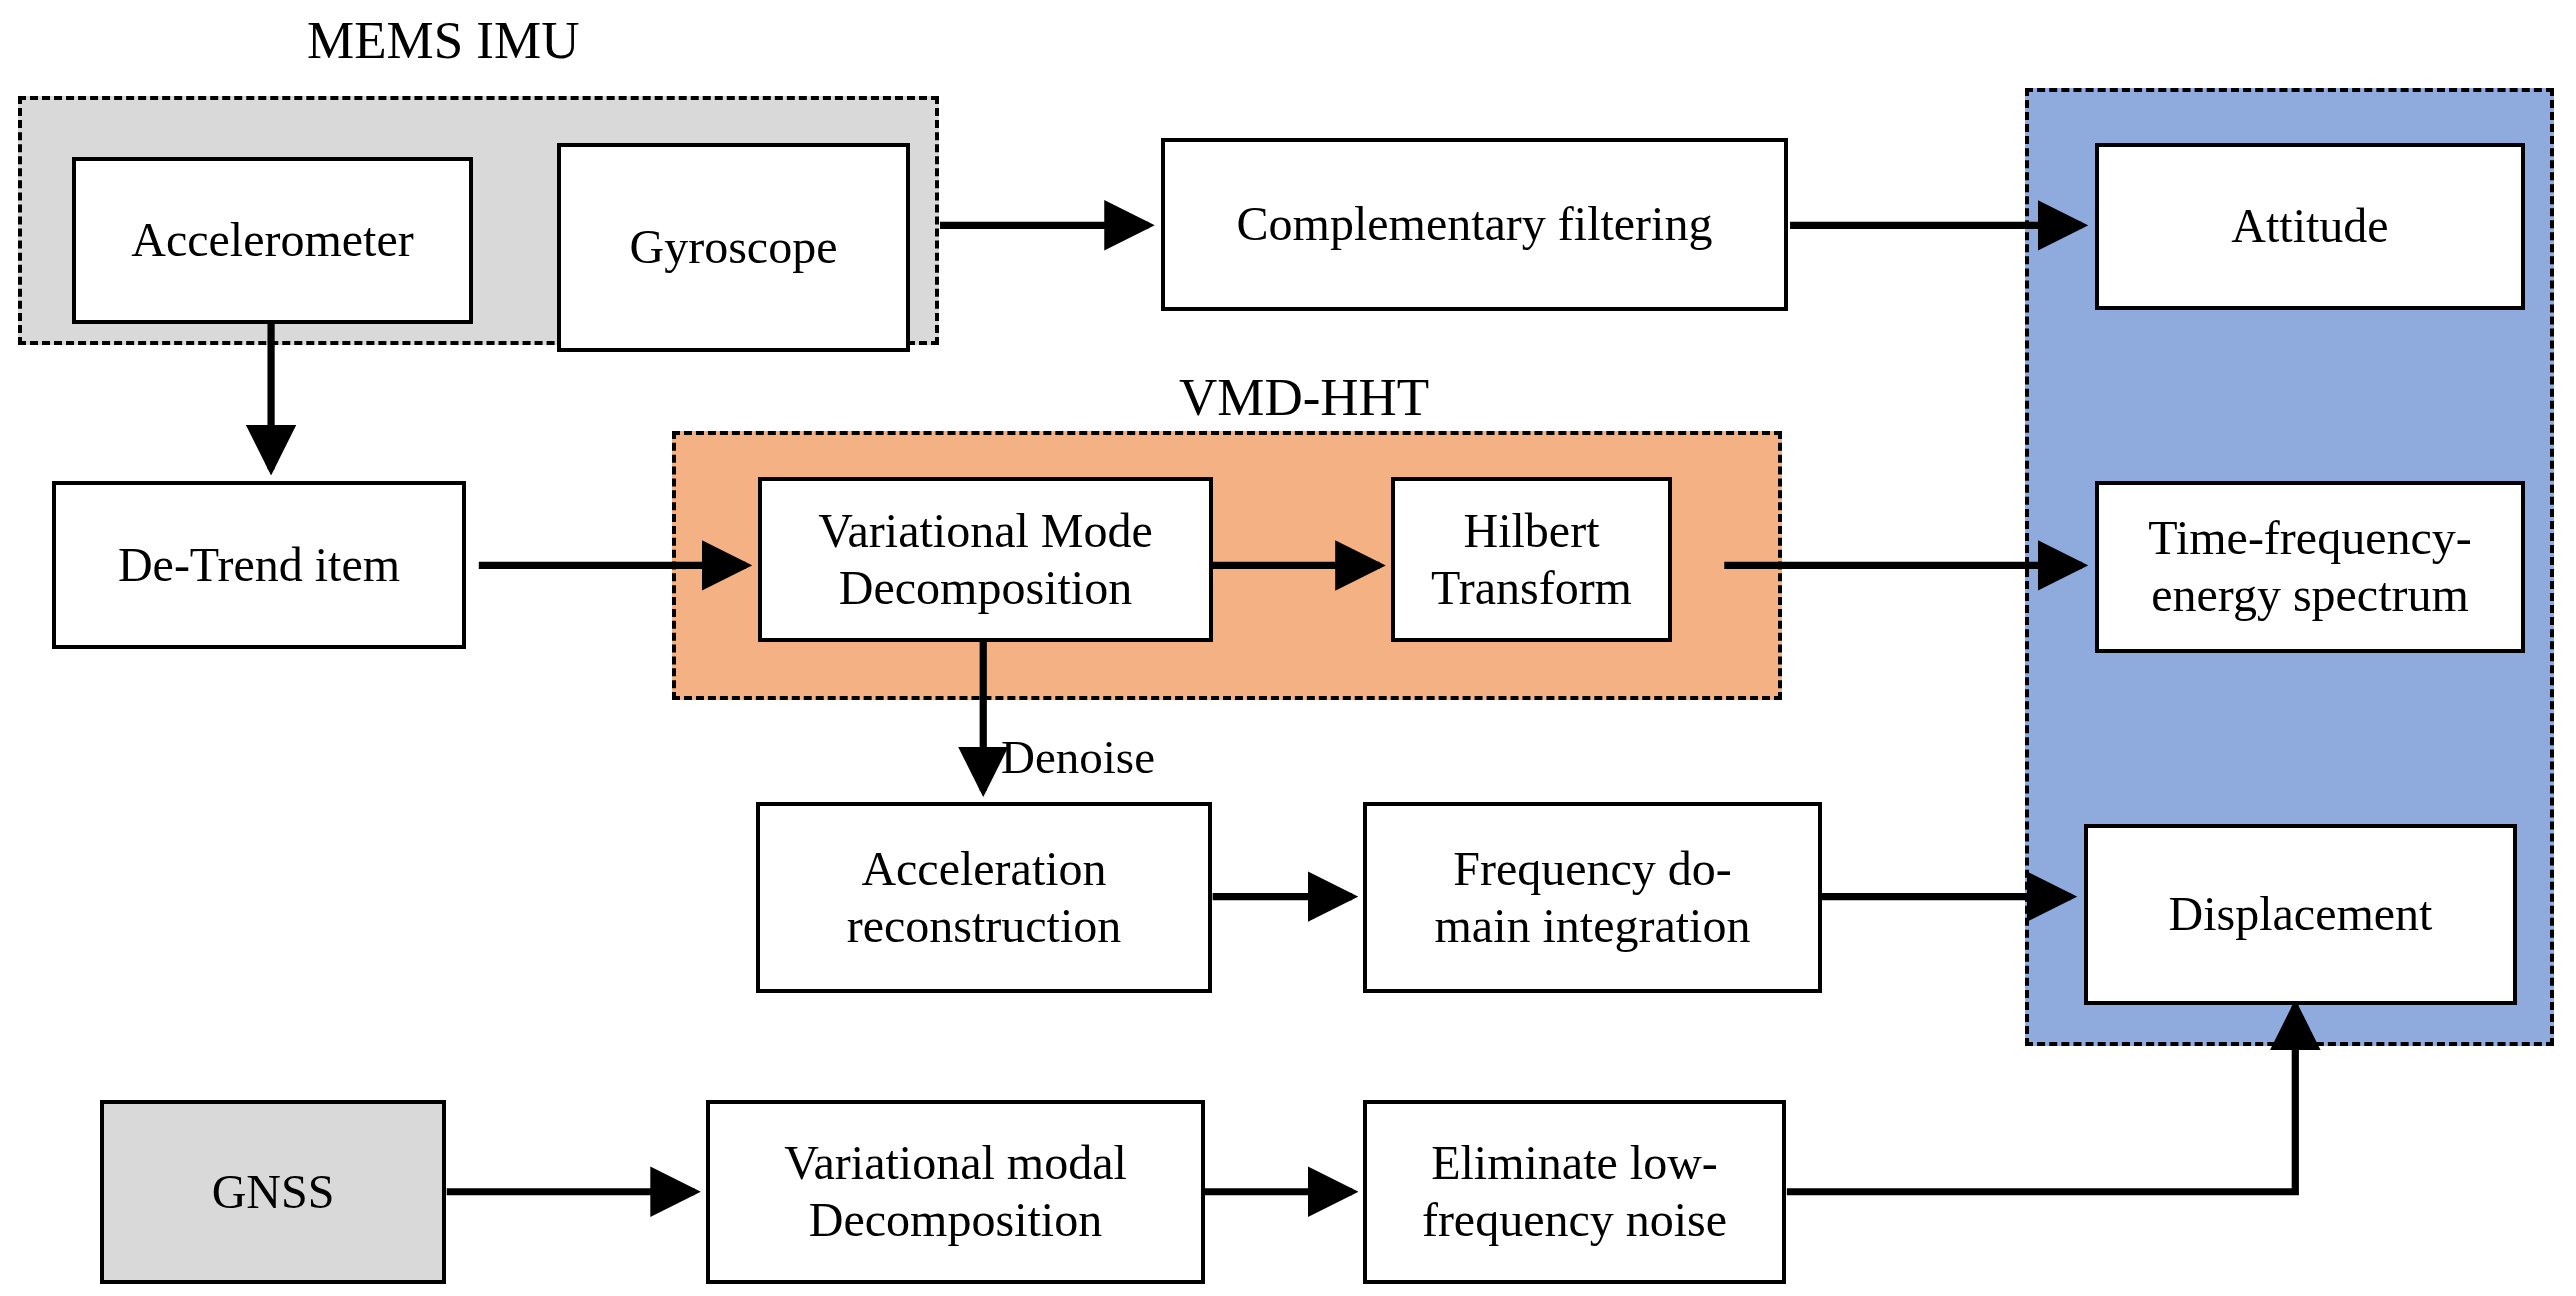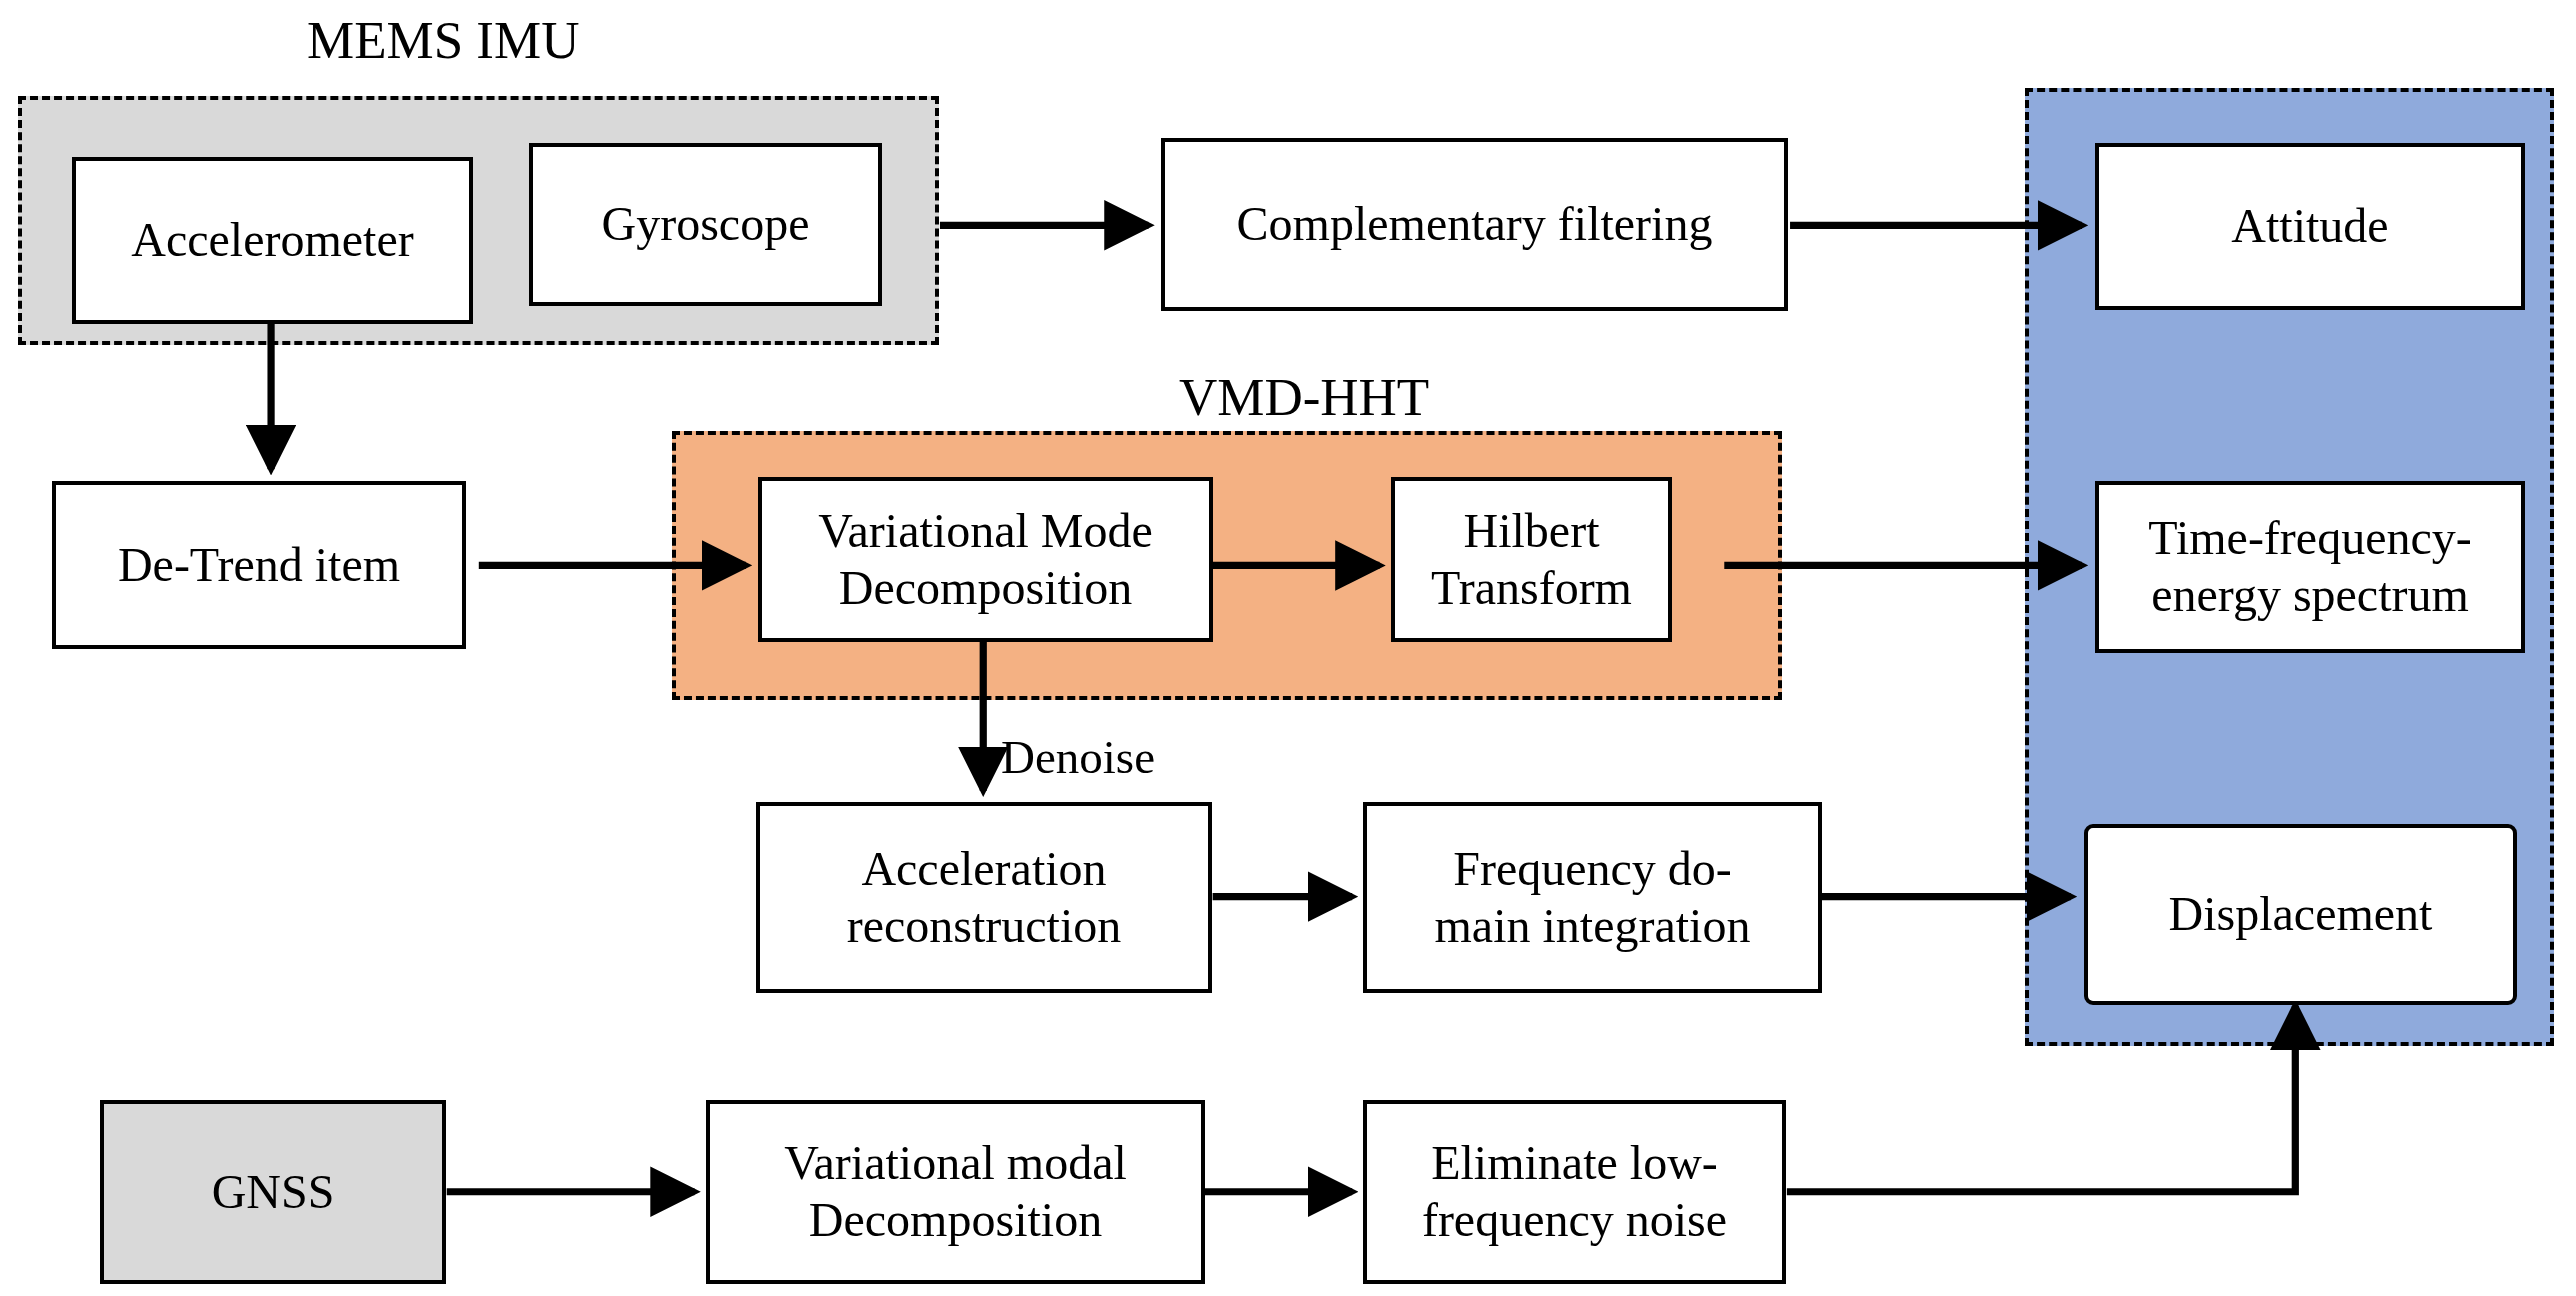--- a/index.html
+++ b/index.html
@@ -100,21 +100,21 @@
   </svg>
 
   <div class="group-label" style="left:307px; top:9.6px;">MEMS IMU</div>
 
   <div class="group-label" style="left:1179px; top:367px;">VMD-HHT</div>
 
   <div class="edge-label" style="left:1001px; top:730px;">Denoise</div>
 
   <div class="node" style="left:72px; top:143px; width:401px; height:167px;margin-top:14px;">Accelerometer</div>
 
-  <div class="node" style="left:529px; top:143px; width:353px; height:163px;">Gyroscope</div>
+  <div class="node" style="left:557px; top:143px; width:353px; height:209px;">Gyroscope</div>
 
   <div class="node" style="left:1161px; top:138px; width:627px; height:173px;">Complementary filtering</div>
 
   <div class="node" style="left:2095px; top:143px; width:430px; height:167px;">Attitude</div>
 
   <div class="node" style="left:52px; top:481px; width:414px; height:168px;">De-Trend item</div>
 
   <div class="node" style="left:758px; top:477px; width:455px; height:165px;">Variational Mode
 Decomposition</div>
 
@@ -123,21 +123,21 @@
 
   <div class="node" style="left:2095px; top:481px; width:430px; height:172px;">Time-frequency-
 energy spectrum</div>
 
   <div class="node" style="left:756px; top:802px; width:456px; height:191px;">Acceleration
 reconstruction</div>
 
   <div class="node" style="left:1363px; top:802px; width:459px; height:191px;">Frequency do-
 main integration</div>
 
-  <div class="node" style="left:2084px; top:824px; width:433px; height:181px;border-radius:9px;">Displacement</div>
+  <div class="node" style="left:2084px; top:824px; width:433px; height:181px;">Displacement</div>
 
   <div class="node filled" style="left: 100px; top: 1100px; width: 346px; height: 184px; background: rgb(217, 217, 217);">GNSS</div>
 
   <div class="node" style="left:706px; top:1100px; width:499px; height:184px;">Variational modal
 Decomposition</div>
 
   <div class="node" style="left:1363px; top:1100px; width:423px; height:184px;">Eliminate low-
 frequency noise</div>
 
 </div>

